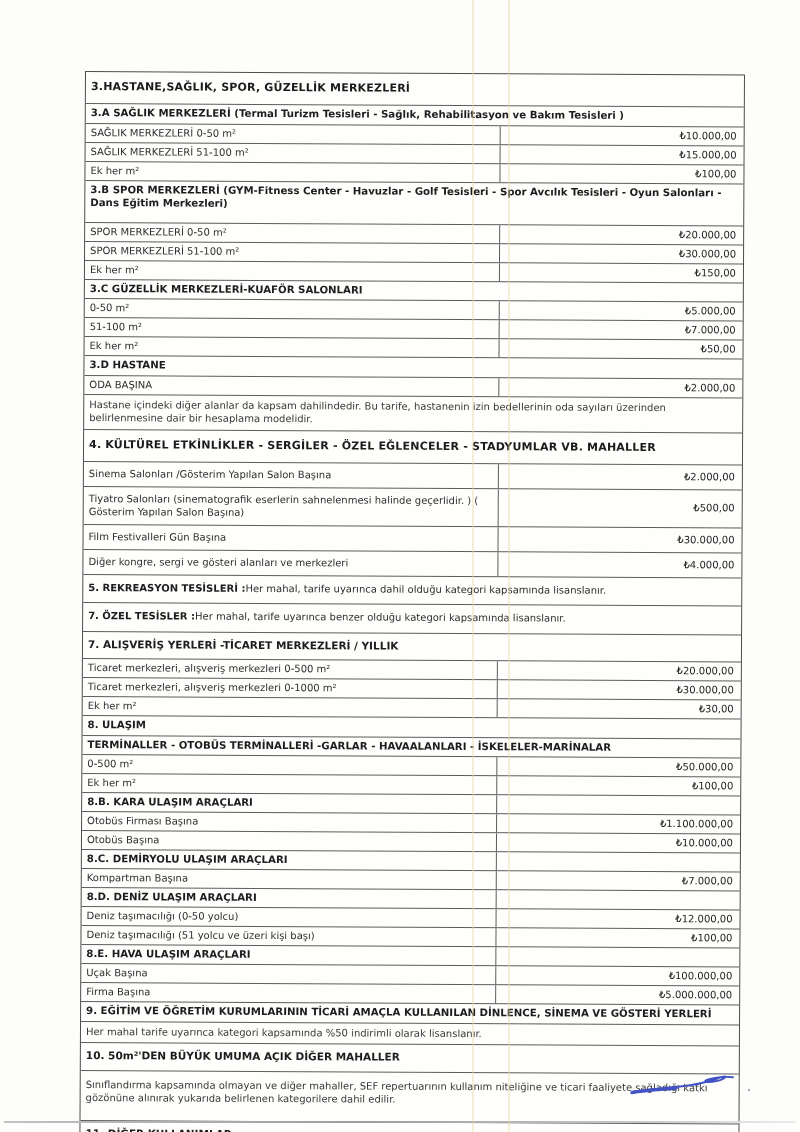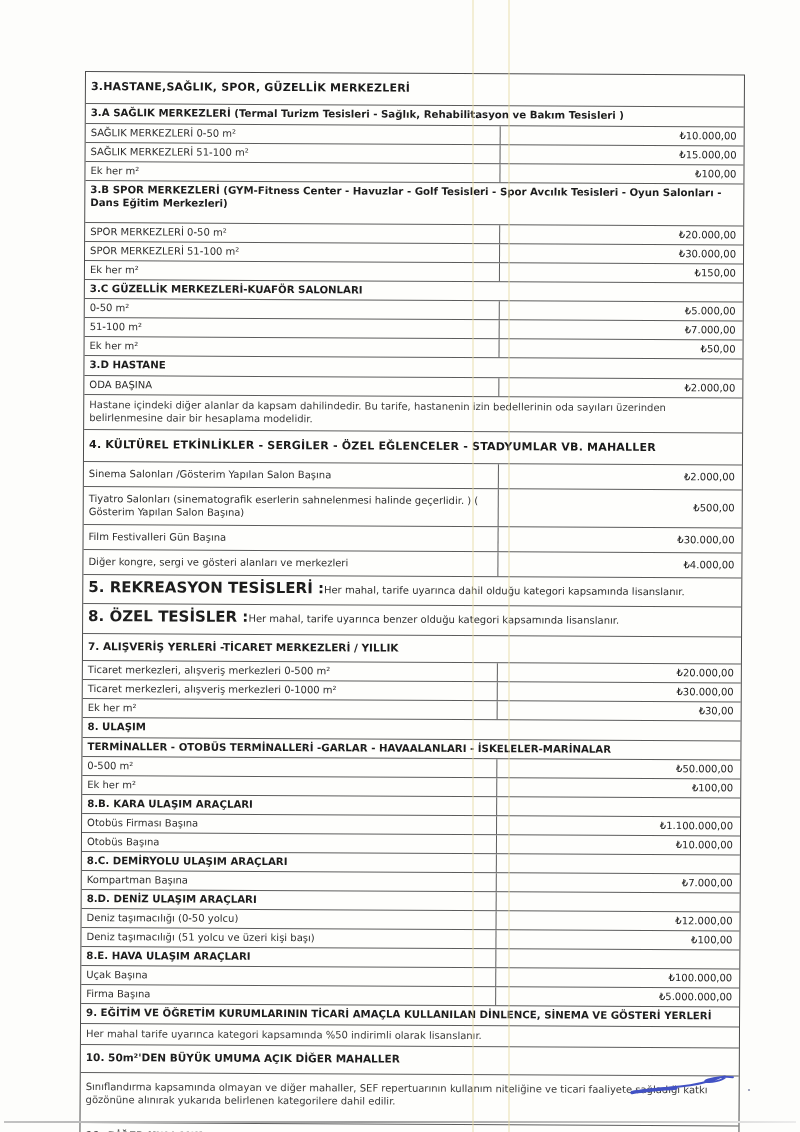--- a/index.html
+++ b/index.html
@@ -39,21 +39,21 @@
   .t1 .full{font-weight:bold;font-size:11px;line-height:14px;color:#1b1b1b;padding:8px 5px 9px;letter-spacing:.2px;}
   .h  .full, .h .cell-label{font-weight:bold;font-size:10.2px;color:#1d1d1d;}
   .h.padb .full{padding-bottom:12px;}
   .hp .full{font-weight:bold;font-size:10.5px;color:#1d1d1d;padding:6px 5px 7px;}
   .hd .cell-label{font-weight:bold;font-size:10.2px;color:#1d1d1d;}
   .ip .cell-label{padding:5px 5px 6px;}
   .ip .cell-value{padding:5px 7px 6px;}
   .n  .full{padding:3px 5px 4px;color:#383838;}
   .np .full{padding:7px 5px 15px;color:#383838;}
   .m  .full{padding:6px 5px 8px;}
-  .m  .full b{font-size:15px;color:#1d1d1d;text-align:right;}
+  .m  .full b{font-size:10px;color:#1d1d1d;text-align:right;}
 
   
   .signature{position:absolute;left:618px;top:1063px;width:150px;height:42px;z-index:4;}
   .page-edge{
     position:absolute;left:4px;top:1121px;width:792px;height:1.5px;z-index:3;
     background:linear-gradient(to right,#c2c2c2 0%,#9d9d9d 45%,#c7c7c7 80%,#ececec 100%);
   }
 </style>
 </head>
 <body>
@@ -136,21 +136,21 @@
       <div class="cell-value">₺30.000,00</div>
     </div>
     <div class="row ip">
       <div class="cell-label">Diğer kongre, sergi ve gösteri alanları ve merkezleri</div>
       <div class="cell-value">₺4.000,00</div>
     </div>
     <div class="row m">
       <div class="full"><b>5. REKREASYON TESİSLERİ :</b><span>Her mahal, tarife uyarınca dahil olduğu kategori kapsamında lisanslanır.</span></div>
     </div>
     <div class="row m">
-      <div class="full"><b>8. ÖZEL TESİSLER :</b><span>Her mahal, tarife uyarınca benzer olduğu kategori kapsamında lisanslanır.</span></div>
+      <div class="full"><b>7. ÖZEL TESİSLER :</b><span>Her mahal, tarife uyarınca benzer olduğu kategori kapsamında lisanslanır.</span></div>
     </div>
     <div class="row hp">
       <div class="full">7. ALIŞVERİŞ YERLERİ -TİCARET MERKEZLERİ / YILLIK</div>
     </div>
     <div class="row i">
       <div class="cell-label">Ticaret merkezleri, alışveriş merkezleri 0-500 m²</div>
       <div class="cell-value">₺20.000,00</div>
     </div>
     <div class="row i">
       <div class="cell-label">Ticaret merkezleri, alışveriş merkezleri 0-1000 m²</div>

